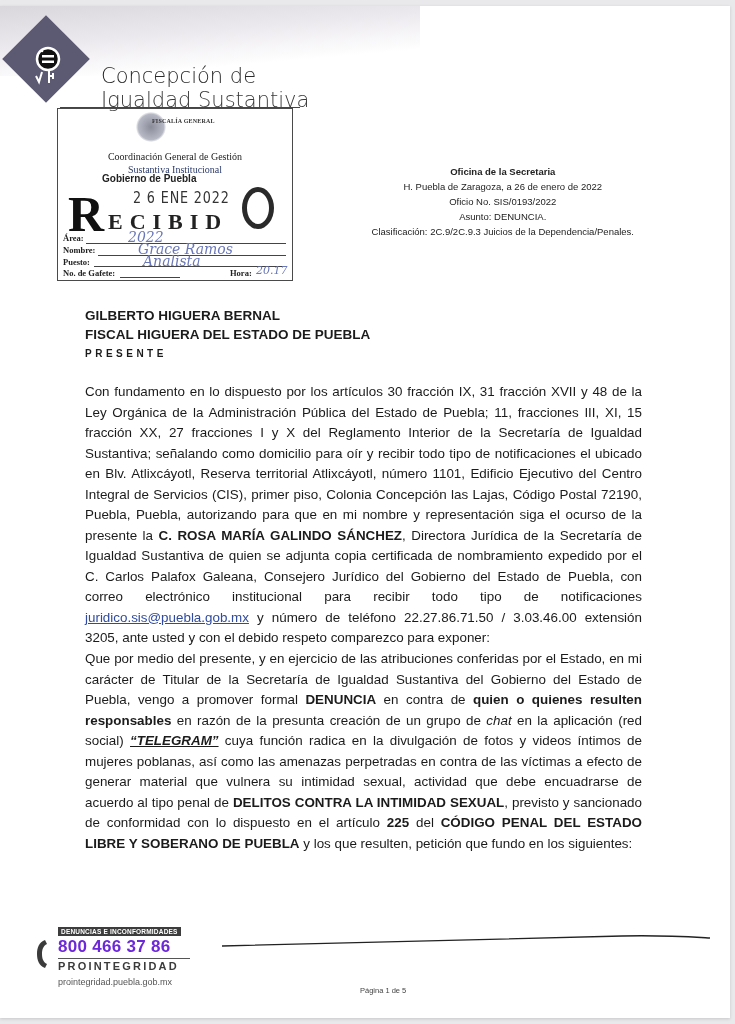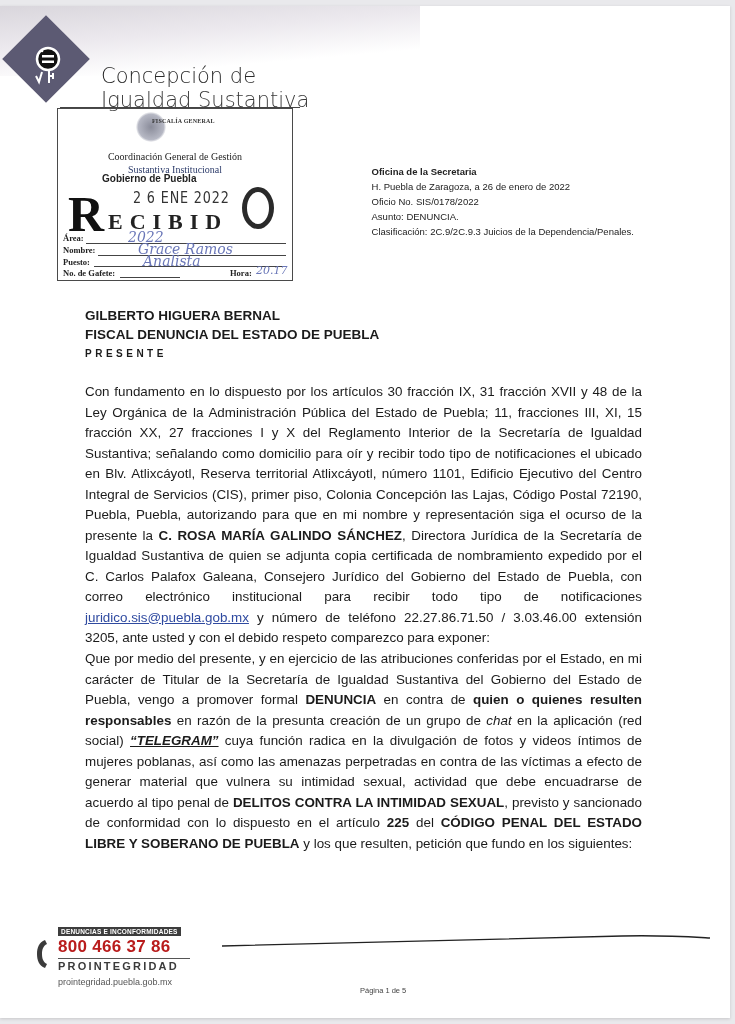--- a/index.html
+++ b/index.html
@@ -50,21 +50,21 @@
   .stamp .date { position: absolute; left: 75px; top: 80px; font-family: "DejaVu Sans", sans-serif; font-size: 15px; color: #333; letter-spacing: 1px; transform: scaleX(0.85); transform-origin: left; }
   .stamp .bigR { position: absolute; left: 10px; top: 76px; font-family: "Liberation Serif", serif; font-weight: bold; font-size: 50px; color: #111; }
   .stamp .recib { position: absolute; left: 50px; top: 100px; font-family: "Liberation Serif", serif; font-weight: bold; font-size: 22px; letter-spacing: 7px; color: #222; }
   .stamp .ring { position: absolute; left: 184px; top: 78px; width: 32px; height: 42px; border: 5px solid #2a2a2a; border-radius: 50%; }
   .stamp .field { position: absolute; left: 5px; font-family: "Liberation Serif", serif; font-weight: bold; font-size: 8.5px; color: #222; }
   .stamp .fline { position: absolute; height: 1px; background: #444; }
   .stamp .hand { position: absolute; font-family: "DejaVu Serif", serif; font-style: italic; font-size: 14px; color: #6a77b8; }
 
   
   .header-info {
-    position: absolute; right: 96px; top: 158px; text-align: left;
+    position: absolute; right: 96px; top: 158px; text-align: center;
     font-family: "Liberation Sans", sans-serif; font-size: 9.5px; line-height: 15px; color: #222;
   }
   .header-info .office { font-weight: bold; }
 
   
   .addressee { position: absolute; left: 85px; top: 300px; font-size: 13.5px; line-height: 19px; font-weight: bold; color: #1b1b1b; }
   .addressee .presente { font-size: 10px; letter-spacing: 3.5px; }
 
   
   .para {
@@ -77,21 +77,21 @@
   .link { color: #2f4aa0; text-decoration: underline; }
   .telegram { font-weight: bold; font-style: italic; text-decoration: underline; }
 
   
   .footer-logo { position: absolute; left: 36px; top: 918px; width: 160px; height: 70px; }
   .footer-logo .banner {
     position: absolute; left: 22px; top: 3px; background: #3d3d3d; color: #fff;
     font-size: 6.5px; font-weight: bold; padding: 1px 3px; letter-spacing: 0.2px; white-space: nowrap;
   }
   .footer-logo .phone-icon { position: absolute; left: 0; top: 14px; width: 18px; height: 32px; }
-  .footer-logo .phone { position: absolute; left: 22px; top: 13px; font-size: 17px; font-weight: bold; color: #b91c1c; letter-spacing: 0.3px; }
+  .footer-logo .phone { position: absolute; left: 22px; top: 13px; font-size: 17px; font-weight: bold; color: #6d28d9; letter-spacing: 0.3px; }
   .footer-logo .rule { position: absolute; left: 22px; top: 34px; width: 132px; height: 1px; background: #555; }
   .footer-logo .brand { position: absolute; left: 22px; top: 36px; font-size: 11px; font-weight: bold; color: #3b3b3b; letter-spacing: 2.2px; }
   .footer-logo .url { position: absolute; left: 22px; top: 53px; font-size: 9px; color: #555; }
   .footer-line { position: absolute; left: 222px; top: 928px; width: 488px; height: 14px; }
   .page-num { position: absolute; left: 340px; top: 980px; font-size: 7.5px; color: #444; padding-left: 20px; }
 </style>
 </head>
 <body>
 
 <div class="page">
@@ -137,28 +137,28 @@
     <div class="field" style="top:159px">No. de Gafete:</div>
     <div class="fline" style="left:62px; top:168px; width:60px"></div>
     <div class="field" style="left:172px; top:159px">Hora:</div>
     <div class="hand" style="left:198px; top:155px; font-size:11px">20.17</div>
   </div>
   <div class="org-strike"></div>
 
   <div class="header-info">
     <div class="office">Oficina de la Secretaria</div>
     <div>H. Puebla de Zaragoza, a 26 de enero de 2022</div>
-    <div>Oficio No. SIS/0178/2022</div>
+    <div>Oficio No. SIS/0193/2022</div>
     <div>Asunto: DENUNCIA.</div>
     <div>Clasificación: 2C.9/2C.9.3 Juicios de la Dependencia/Penales.</div>
   </div>
 
   <div class="addressee">
     <div>GILBERTO HIGUERA BERNAL</div>
-    <div>FISCAL DENUNCIA DEL ESTADO DE PUEBLA</div>
+    <div>FISCAL HIGUERA DEL ESTADO DE PUEBLA</div>
     <div class="presente">PRESENTE</div>
   </div>
 
   <div class="para" style="top:376px"><span>Con fundamento en lo dispuesto por los artículos 30 fracción IX, 31 fracción XVII y 48 de la Ley Orgánica de la Administración Pública del Estado de Puebla; 11, fracciones III, XI, 15 fracción XX, 27 fracciones I y X del Reglamento Interior de la Secretaría de Igualdad Sustantiva; señalando como domicilio para oír y recibir todo tipo de notificaciones el ubicado en Blv. Atlixcáyotl, Reserva territorial Atlixcáyotl, número 1101, Edificio Ejecutivo del Centro Integral de Servicios (CIS), primer piso, Colonia Concepción las Lajas, Código Postal 72190, Puebla, Puebla, autorizando para que en mi nombre y representación siga el ocurso de la presente la </span><b>C. ROSA MARÍA GALINDO SÁNCHEZ</b><span>, Directora Jurídica de la Secretaría de Igualdad Sustantiva de quien se adjunta copia certificada de nombramiento expedido por el C. Carlos Palafox Galeana, Consejero Jurídico del Gobierno del Estado de Puebla, con correo electrónico institucional para recibir todo tipo de notificaciones </span><a class="link">juridico.sis@puebla.gob.mx</a><span> y número de teléfono 22.27.86.71.50 / 3.03.46.00 extensión 3205, ante usted y con el debido respeto comparezco para exponer:</span></div>
 
   <div class="para" style="top:643px"><span>Que por medio del presente, y en ejercicio de las atribuciones conferidas por el Estado, en mi carácter de Titular de la Secretaría de Igualdad Sustantiva del Gobierno del Estado de Puebla, vengo a promover formal </span><b>DENUNCIA</b><span> en contra de </span><b>quien o quienes resulten responsables</b><span> en razón de la presunta creación de un grupo de </span><i>chat</i><span> en la aplicación (red social) </span><span class="telegram">“TELEGRAM”</span><span> cuya función radica en la divulgación de fotos y videos íntimos de mujeres poblanas, así como las amenazas perpetradas en contra de las víctimas a efecto de generar material que vulnera su intimidad sexual, actividad que debe encuadrarse de acuerdo al tipo penal de </span><b>DELITOS CONTRA LA INTIMIDAD SEXUAL</b><span>, previsto y sancionado de conformidad con lo dispuesto en el artículo </span><b>225</b><span> del </span><b>CÓDIGO PENAL DEL ESTADO LIBRE Y SOBERANO DE PUEBLA</b><span> y los que resulten, petición que fundo en los siguientes:</span></div>
 
   <div class="footer-logo">
     <div class="banner">DENUNCIAS E INCONFORMIDADES</div>
     <svg class="phone-icon" viewBox="0 0 18 32">

